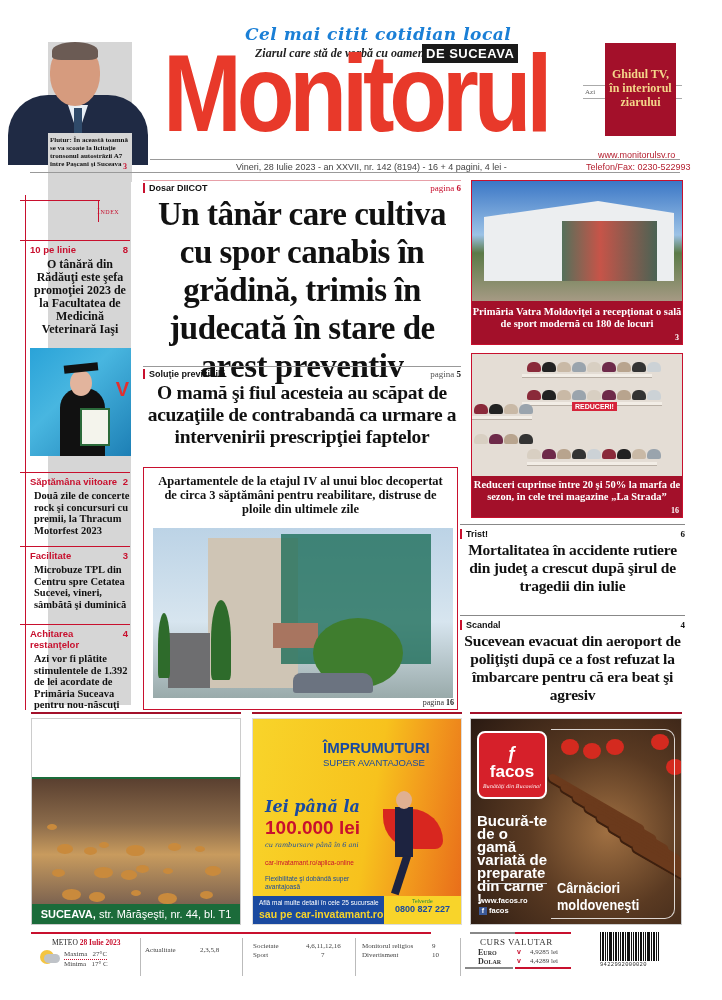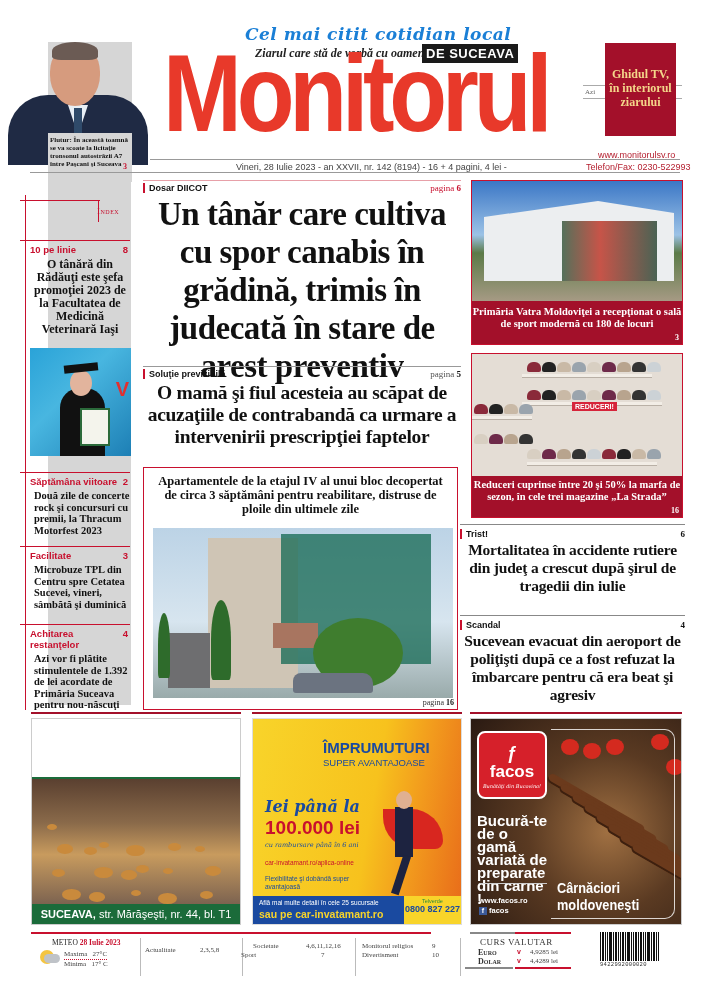--- a/index.html
+++ b/index.html
@@ -119,21 +119,21 @@
   #car-url { position: absolute; left: 12px; top: 140px; font-family: "Liberation Sans", sans-serif; color: #c8102e; font-size: 6.5px; }
   #car-flex { position: absolute; left: 12px; top: 156px; width: 100px; font-family: "Liberation Sans", sans-serif; color: #1a4aa0; font-size: 6.5px; line-height: 8px; }
   #car-man { position: absolute; left: 120px; top: 70px; width: 70px; height: 115px; }
   #car-man .cape { position: absolute; left: 10px; top: 20px; width: 60px; height: 40px; background: #d8261f; border-radius: 0 40px 10px 40px; }
   #car-man .body { position: absolute; left: 22px; top: 18px; width: 18px; height: 50px; background: #1d2340; }
   #car-man .head { position: absolute; left: 23px; top: 2px; width: 16px; height: 18px; background: #e0b091; border-radius: 50%; }
   #car-man .leg { position: absolute; left: 24px; top: 66px; width: 8px; height: 40px; background: #1d2340; transform: rotate(18deg); }
   #car-foot { position: absolute; left: 0; bottom: 0; width: 100%; height: 28px; background: #1a4aa0; }
   #car-foot1 { position: absolute; left: 6px; top: 3px; font-family: "Liberation Sans", sans-serif; color: #fff; font-size: 6.5px; }
   #car-foot2 { position: absolute; left: 6px; top: 12px; font-family: "Liberation Sans", sans-serif; color: #f8d42a; font-weight: bold; font-size: 10.5px; }
-  #car-tel { position: absolute; right: 0; top: 0; width: 57px; height: 28px; background: #f8d42a; font-family: "Liberation Sans", sans-serif; text-align: center; }
+  #car-tel { position: absolute; right: 0; top: 0; width: 77px; height: 28px; background: #f8d42a; font-family: "Liberation Sans", sans-serif; text-align: center; }
   #car-tel .tl { font-size: 5.5px; color: #2e8b3a; margin-top: 2px; }
   #car-tel .tn { font-size: 9px; font-weight: bold; color: #1a4aa0; }
 
   #ad-facos { left: 470px; top: 718px; width: 212px; height: 207px; overflow: hidden; background: radial-gradient(circle at 65% 55%, #a07042 0%, #5a3a22 45%, #2a1a12 100%); border: 1px solid #ccc; }
   #facos-logo { position: absolute; left: 6px; top: 12px; width: 70px; height: 68px; background: #d6202a; border-radius: 8px; border: 2px solid #fff; text-align: center; color: #fff; font-family: "Liberation Sans", sans-serif; }
   #facos-logo .f { font-size: 18px; font-weight: bold; line-height: 20px; margin-top: 10px; }
   #facos-logo .name { font-size: 17px; font-weight: bold; line-height: 18px; }
   #facos-logo .slogan { font-family: "DejaVu Serif", serif; font-style: italic; font-size: 5px; margin-top: 2px; }
   #facos-tag { position: absolute; left: 6px; top: 95px; font-family: "Liberation Sans", sans-serif; color: #fff; font-weight: bold; font-size: 15px; line-height: 13px; }
   #facos-hr { position: absolute; left: 8px; top: 164px; width: 68px; height: 1px; background: #ccc; }
@@ -450,21 +450,21 @@
   </div>
 <div class="ft" id="maxima-row"><span>Maxima</span>&nbsp;&nbsp;&nbsp;<span>27°C</span></div>
 <div class="ft" id="minima-row"><span>Minima</span>&nbsp;&nbsp;&nbsp;<span>17° C</span></div>
 
 <div class="foot-vline" style="left:140px;top:938px;height:38px;"></div>
 <div class="ft" style="left:145px;top:946px;">Actualitate</div>
 <div class="ft" style="left:200px;top:946px;">2,3,5,8</div>
 <div class="foot-vline" style="left:242px;top:938px;height:38px;"></div>
 <div class="ft" style="left:253px;top:942px;">Societate</div>
 <div class="ft" style="left:306px;top:942px;">4,6,11,12,16</div>
-<div class="ft" style="left:241px;top:951px;">Sport</div>
+<div class="ft" style="left:253px;top:951px;">Sport</div>
 <div class="ft" style="left:321px;top:951px;">7</div>
 <div class="foot-vline" style="left:355px;top:938px;height:38px;"></div>
 <div class="ft" style="left:362px;top:942px;">Monitorul religios</div>
 <div class="ft" style="left:432px;top:942px;">9</div>
 <div class="ft" style="left:362px;top:951px;">Divertisment</div>
 <div class="ft" style="left:432px;top:951px;">10</div>
 <div class="foot-vline" style="left:460px;top:938px;height:38px;"></div>
 
 <div class="ft" id="curs-title">CURS VALUTAR</div>
 <div class="ft" style="left:478px;top:948px;"><span class="curs-lbl">Euro</span></div>

